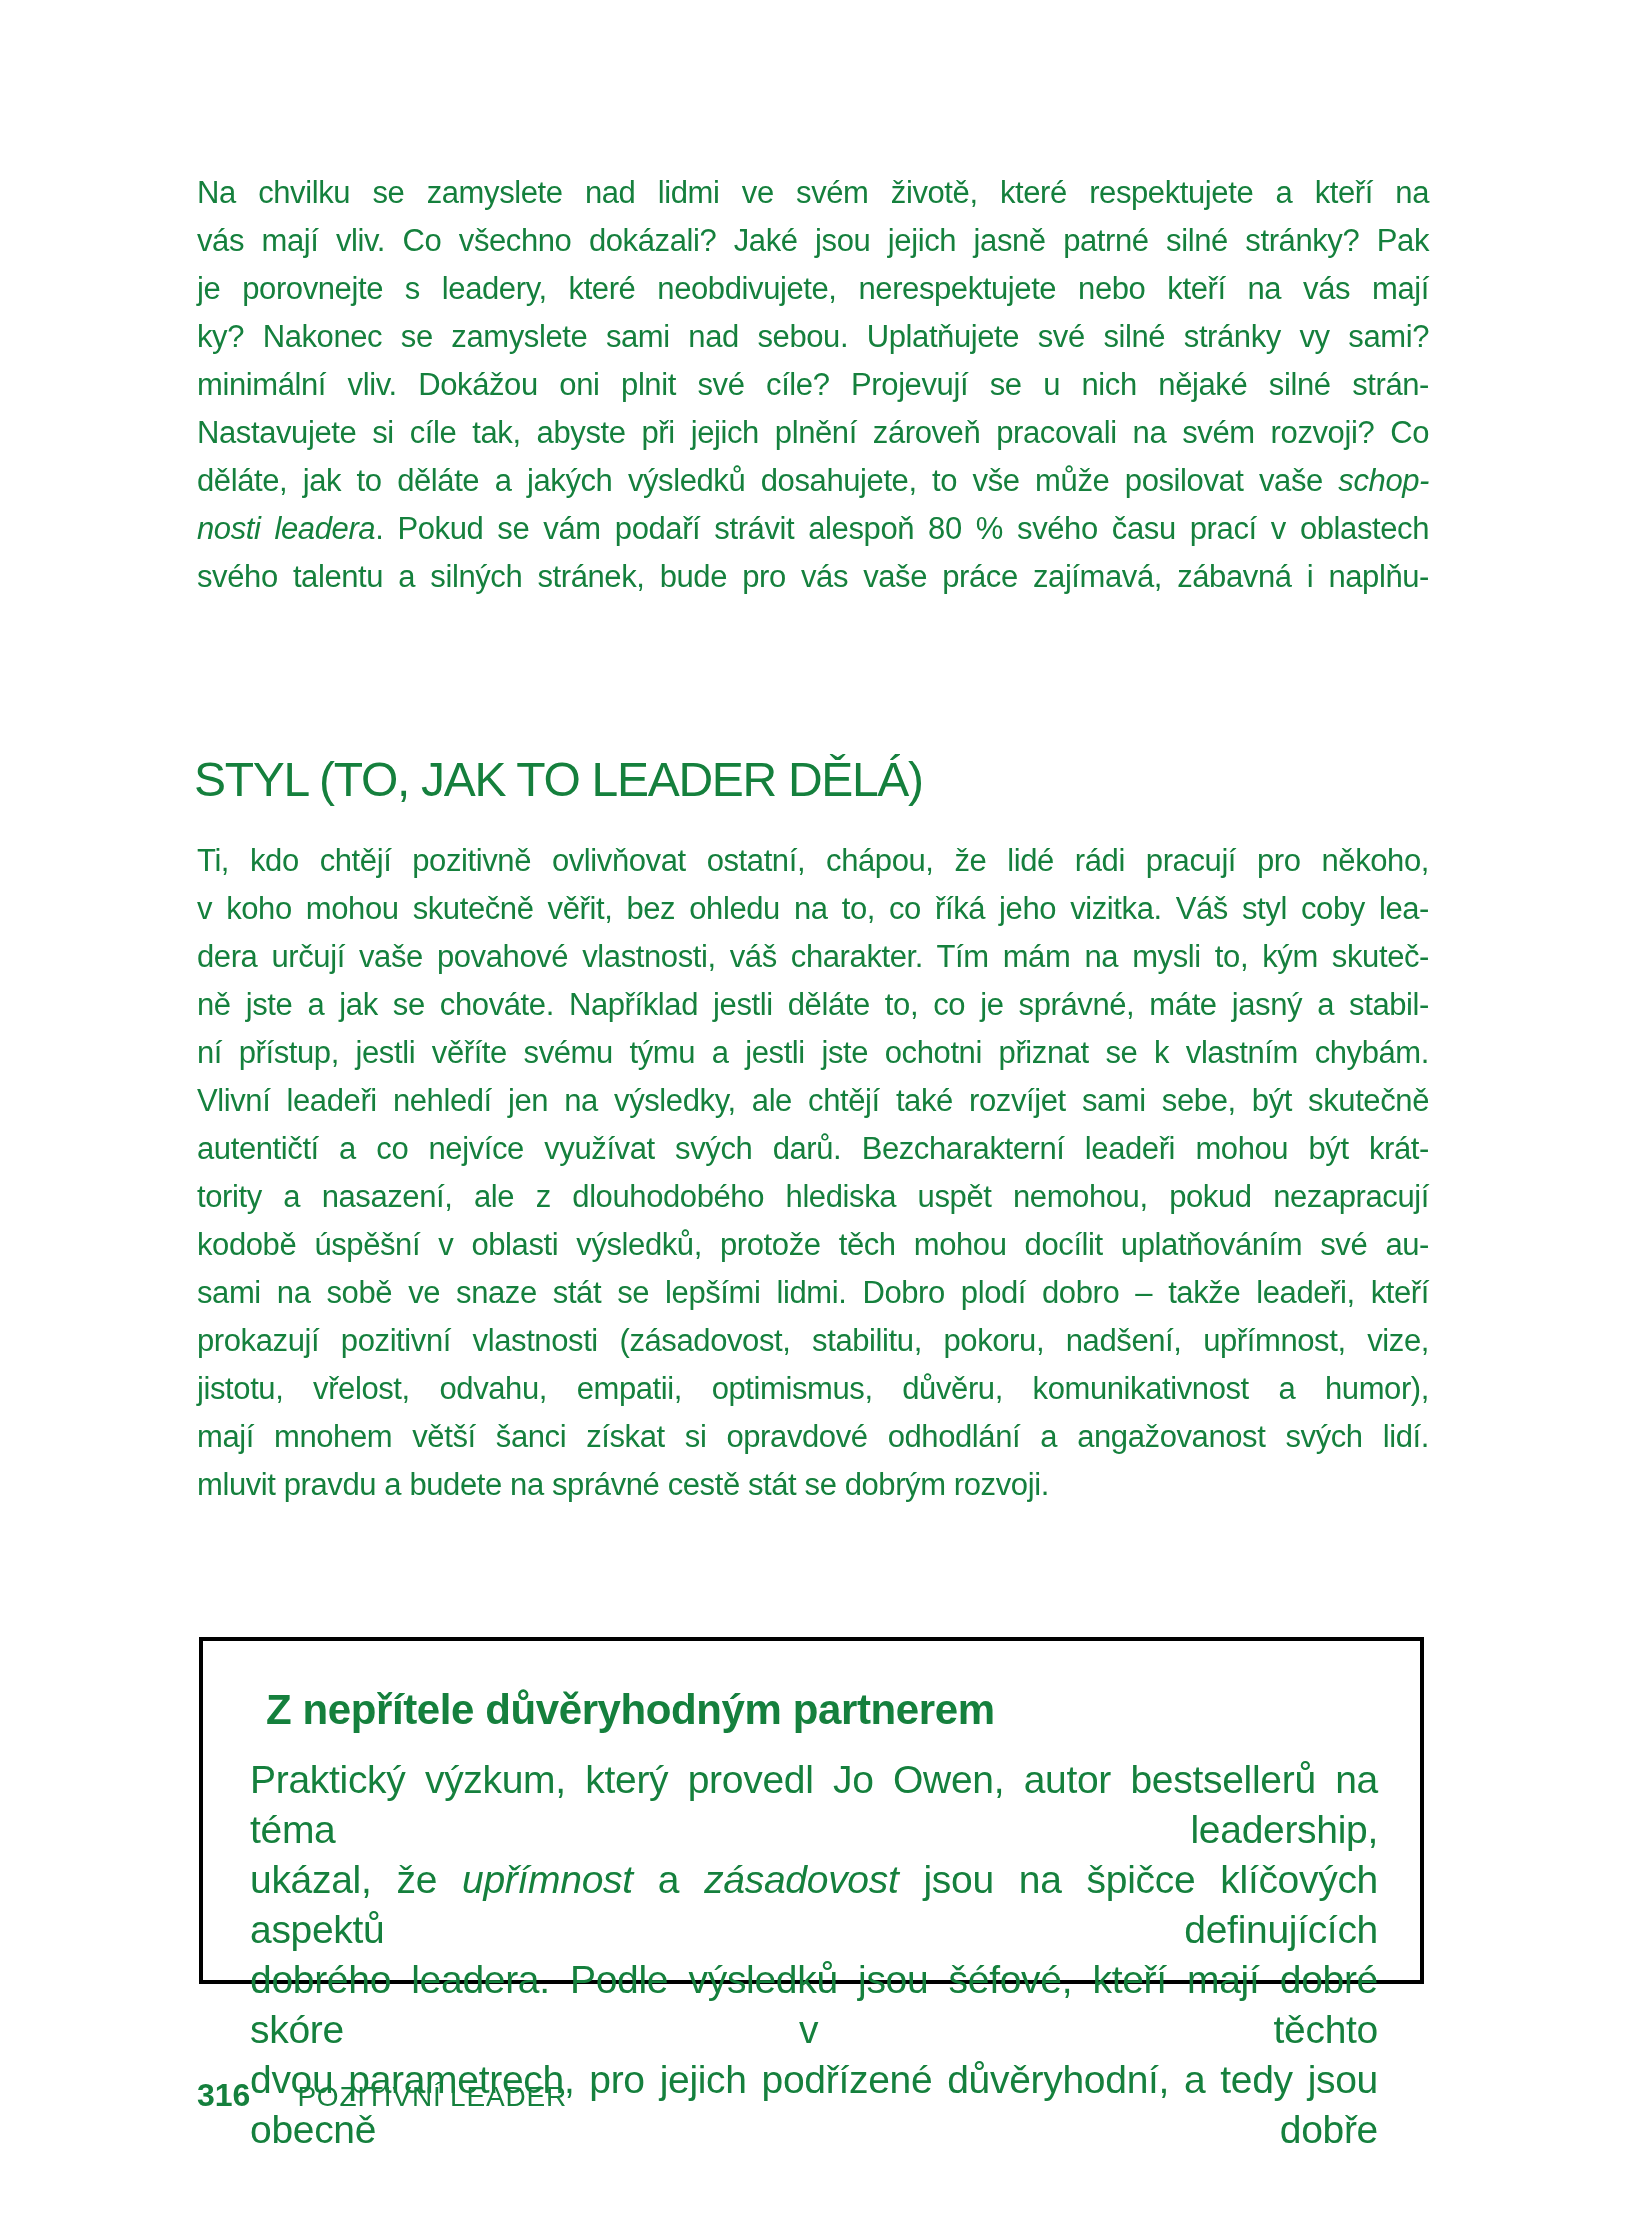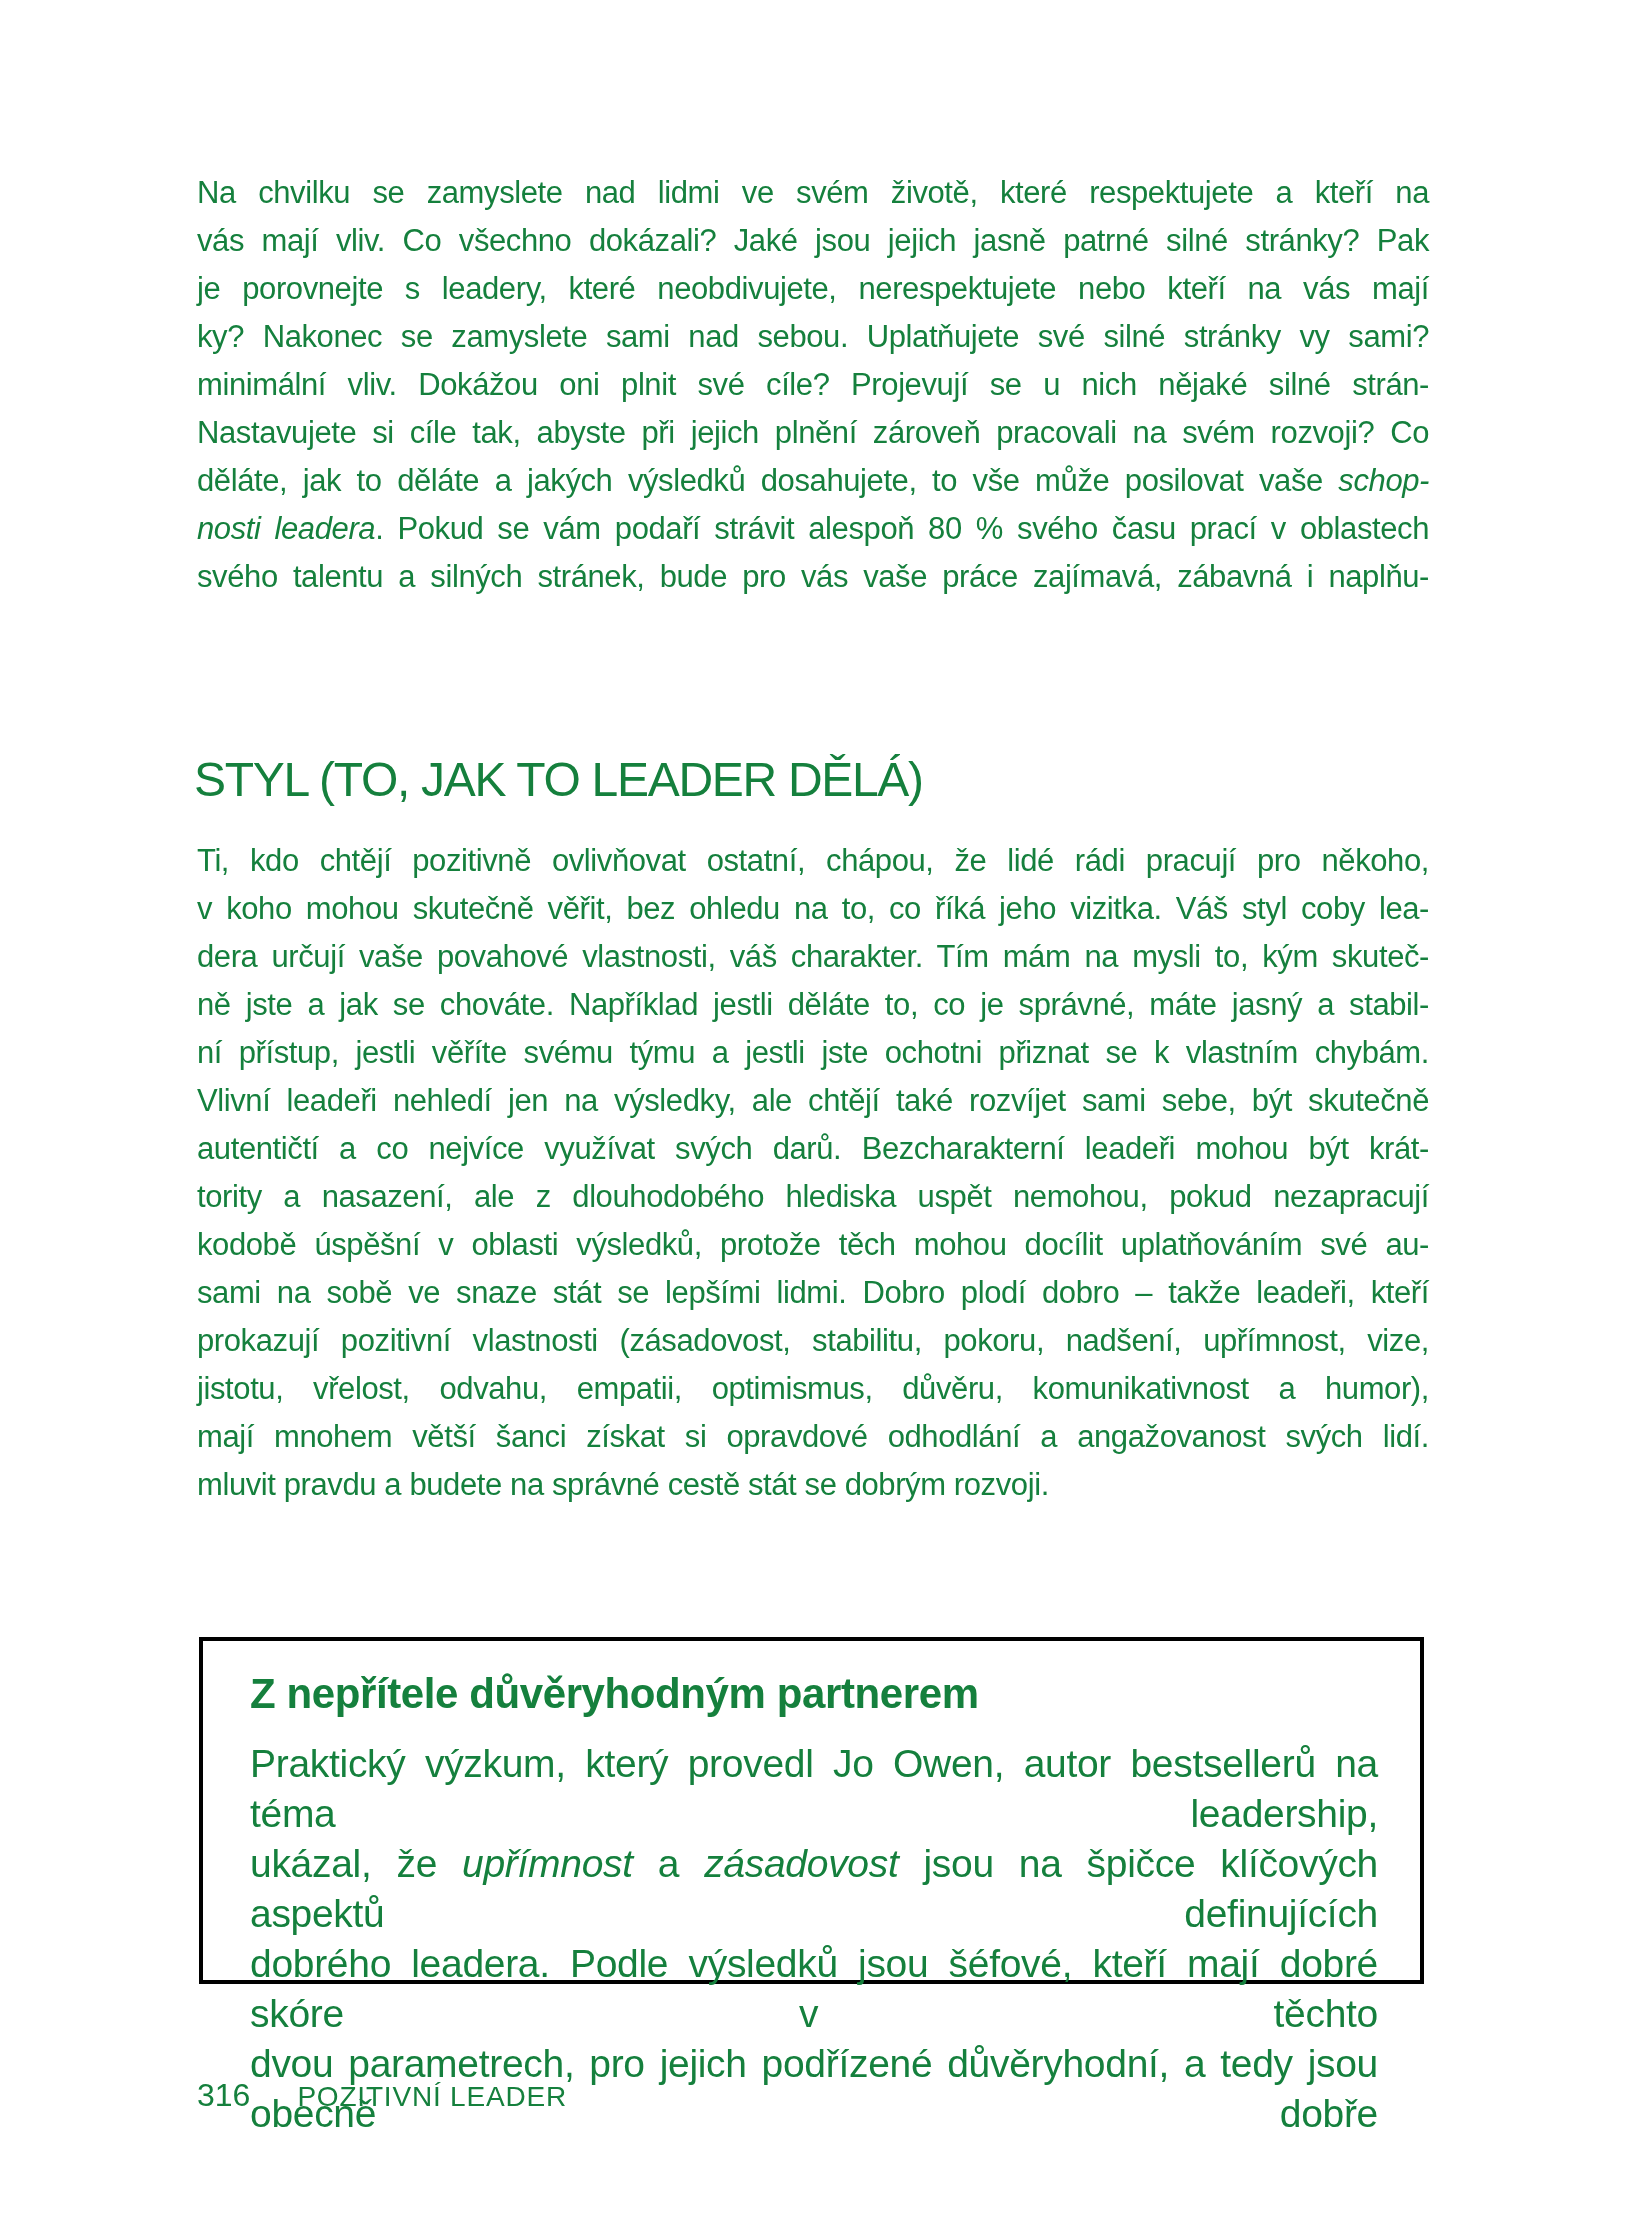--- a/index.html
+++ b/index.html
@@ -50,42 +50,42 @@
     position: absolute;
     left: 199px;
     top: 1637px;
     width: 1225px;
     height: 347px;
     border: 4.2px solid #000000;
     box-sizing: border-box;
     padding: 32px 42px 0 47px;
   }
   .callout-heading {
-    margin: 0;
+    margin: 16px;
     font-size: 42px;
     font-weight: 700;
     letter-spacing: -0.4px;
     line-height: 1.0;
   }
   .callout-para {
     margin-top: 24px;
     font-size: 39px;
     line-height: 50px;
     letter-spacing: -0.3px;
   }
   .page-footer {
     position: absolute;
     left: 197px;
     top: 2077px;
     display: flex;
     align-items: baseline;
   }
   .page-number {
     font-size: 32px;
-    font-weight: 400;
+    font-weight: 700;
     letter-spacing: 0;
     text-align: right;
   }
   .book-title {
     font-size: 28px;
     font-weight: 400;
     letter-spacing: 0.8px;
     margin-left: 47px;
   }
 </style>

